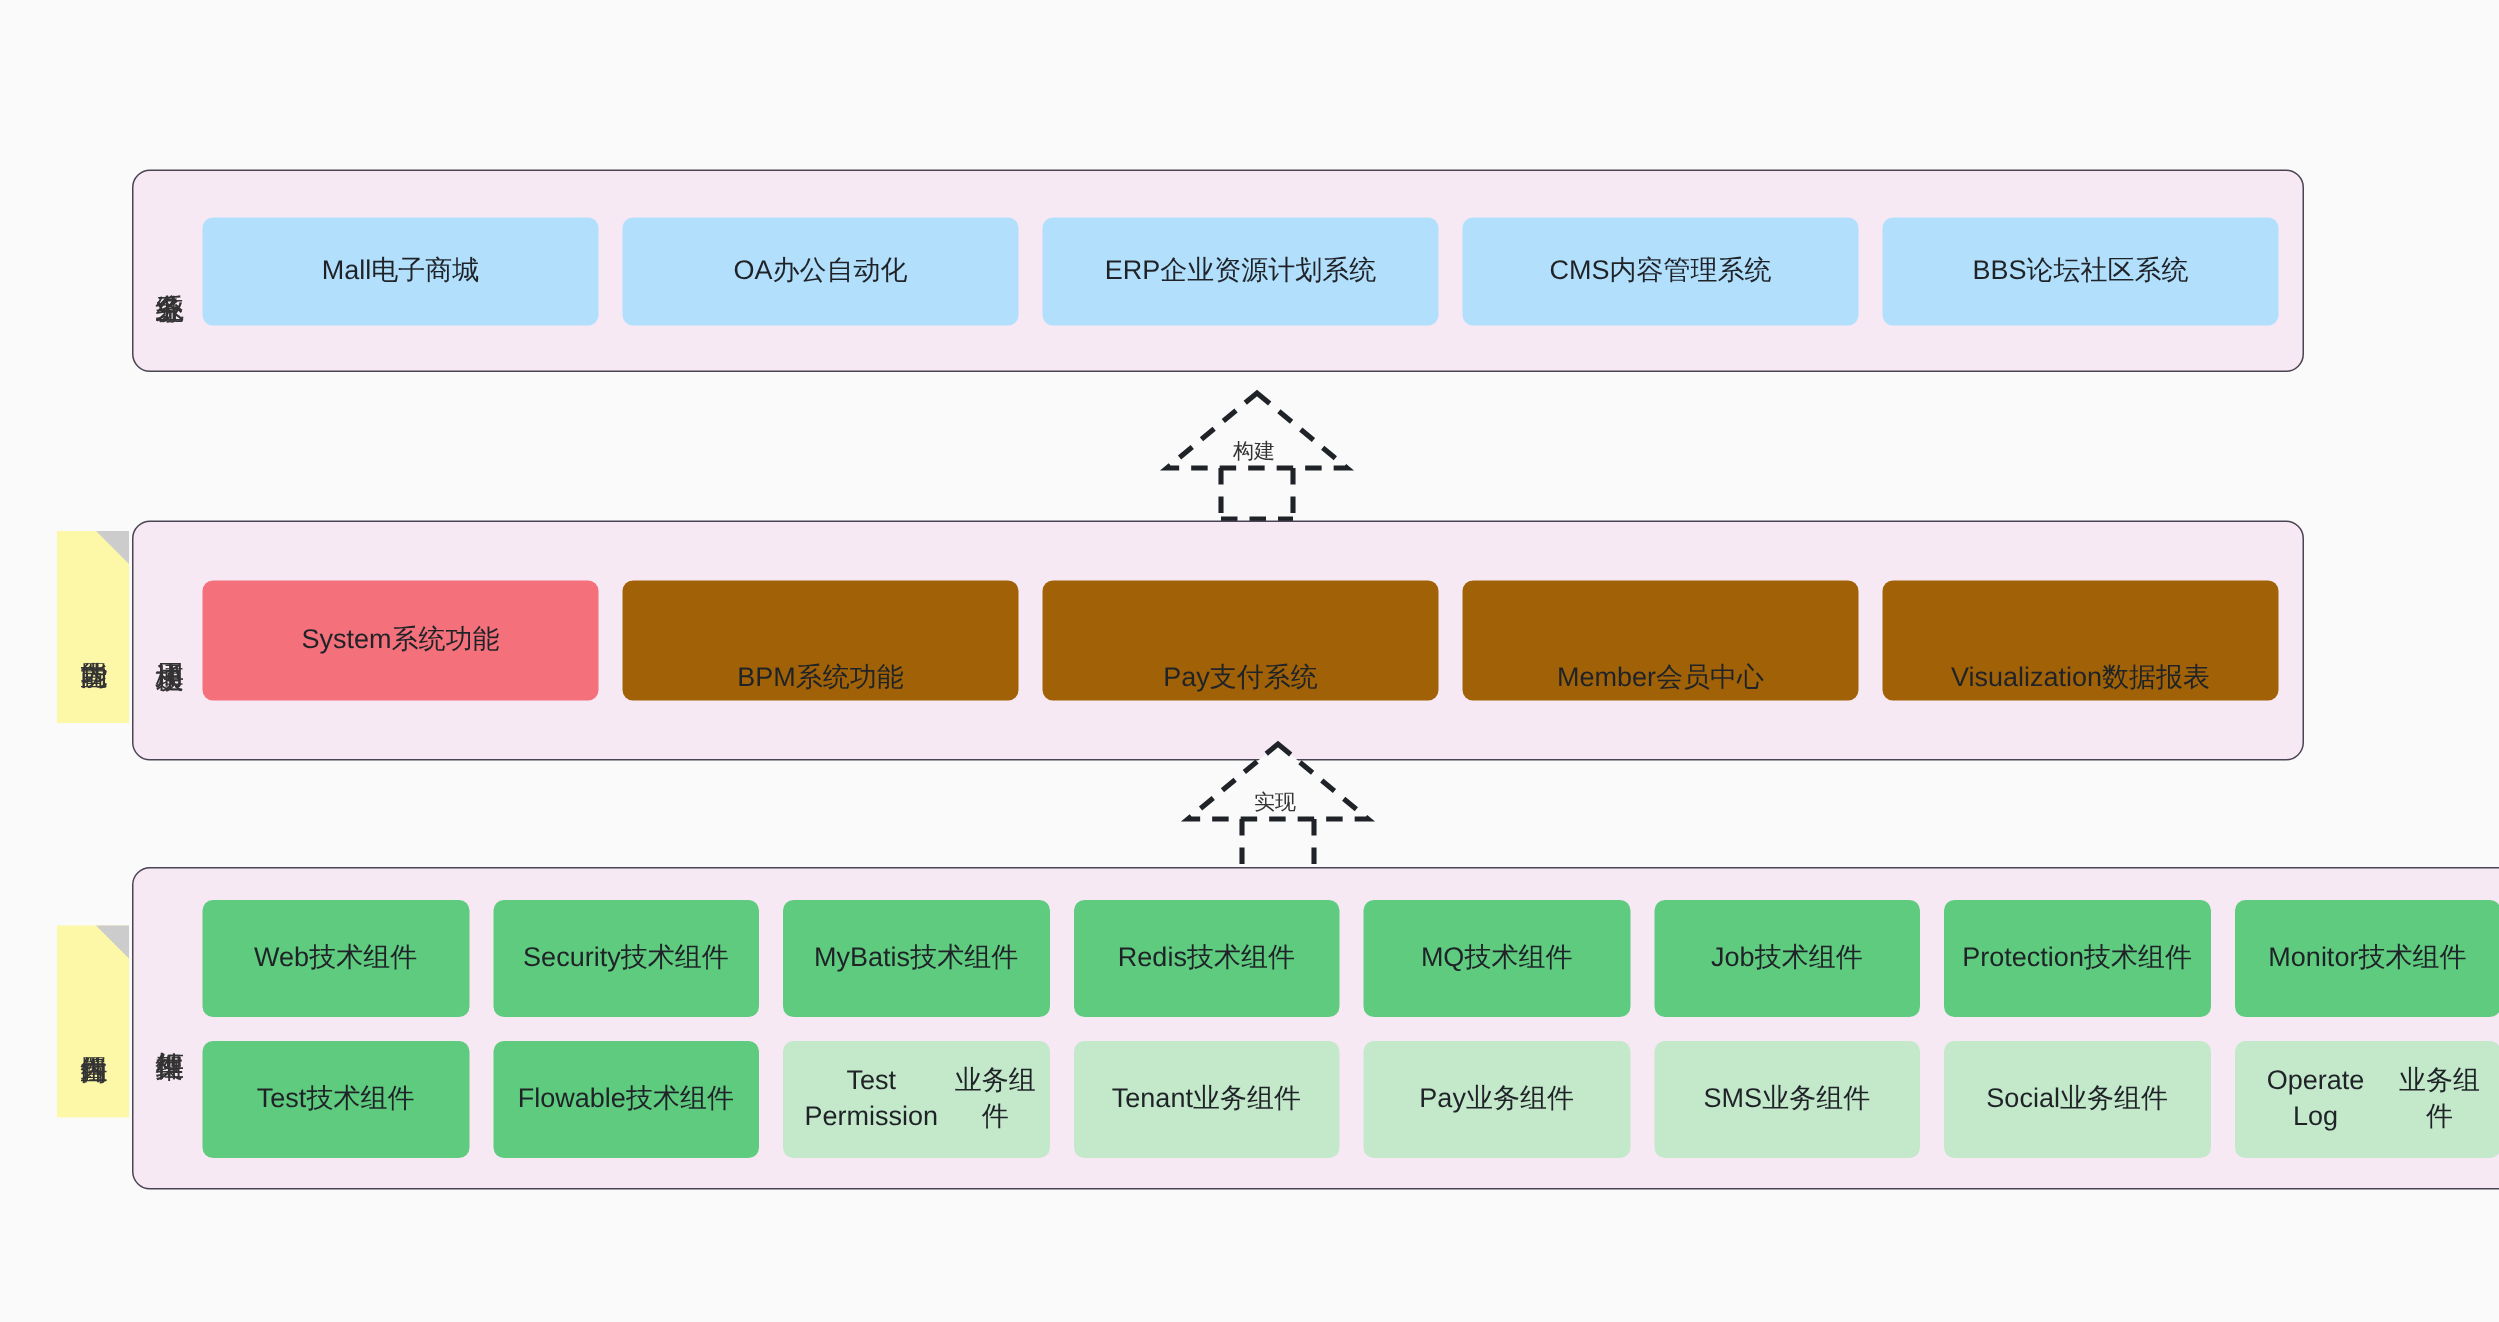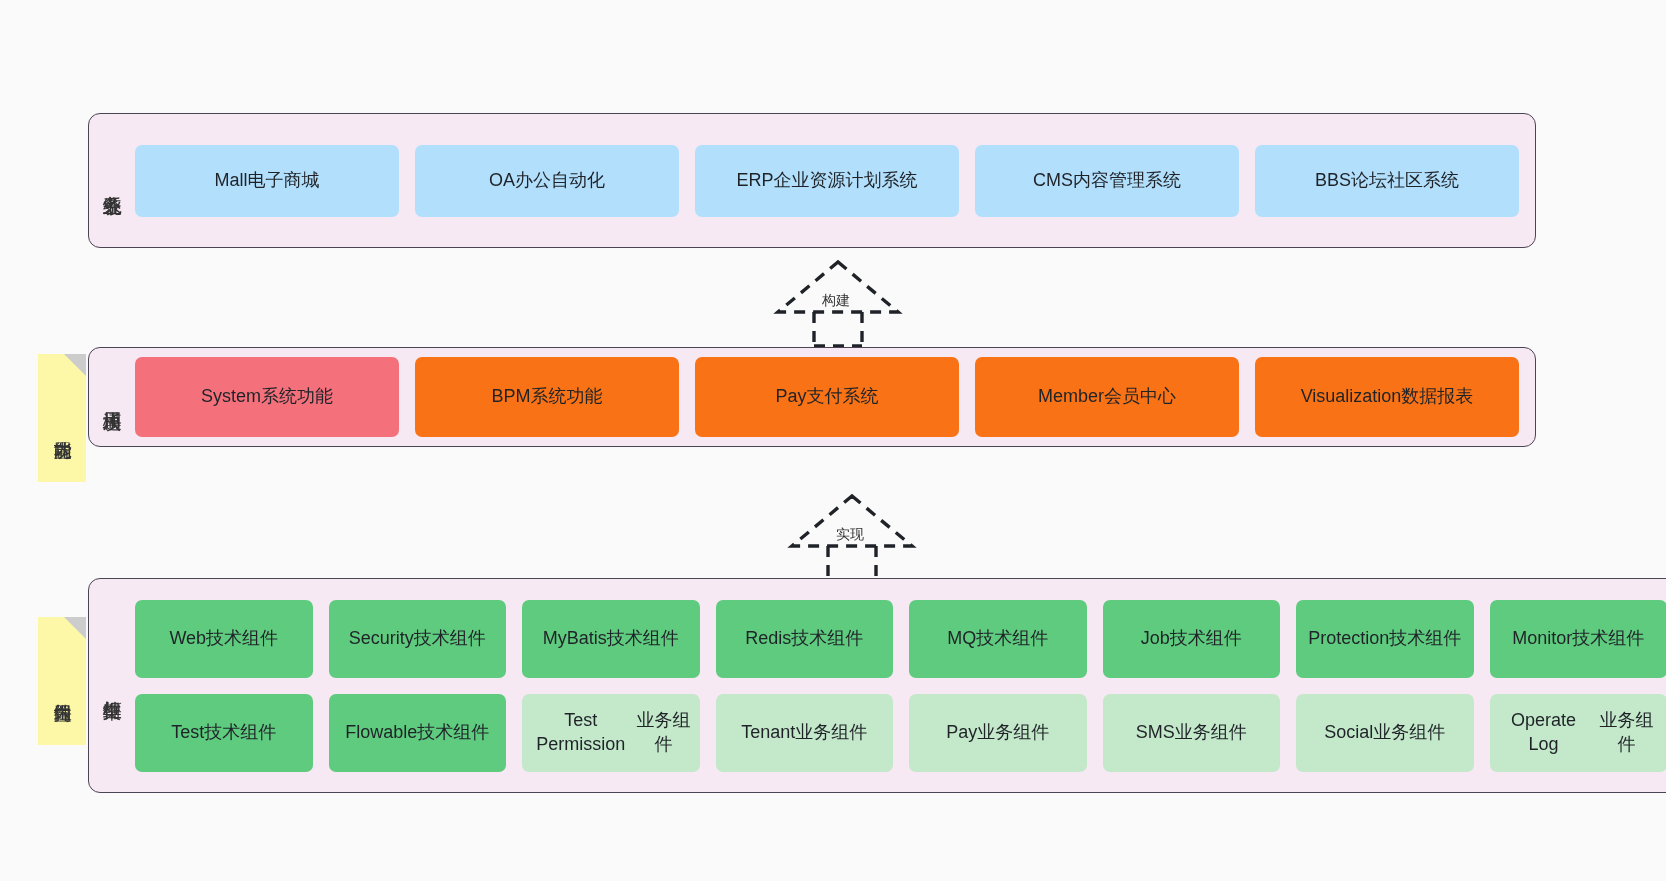--- a/index.html
+++ b/index.html
@@ -80,27 +80,27 @@
     color: #1f2328;
     box-sizing: border-box;
     padding: 4px 6px;
     user-select: none;
   }
   .card .en { display: block; }
   .card .cn { display: block; }
 
   .c-blue       { background: #b2dffc; }
   .c-red        { background: #f4717c; }
-  .c-pink       { background: #f97316; }
+  .c-pink       { background: #a16207; align-items: flex-end; }
   .c-green      { background: #5ecb7f; }
   .c-greenlight { background: #c3e8ca; }
 
   
   #layer-business { left: 88px;  top: 113px; width: 1448px; height: 135px; }
-  #layer-modules  { left: 88px;  top: 347px; width: 1448px; height: 100px; }
+  #layer-modules  { left: 88px;  top: 347px; width: 1448px; height: 160px; }
   #layer-framework{ left: 88px;  top: 578px; width: 1596px; height: 215px; }
 
   #layer-business .card  { height: 72px; }
   #layer-modules  .card  { height: 80px; }
   #layer-framework .card { height: 78px; }
 
   #layer-business .layer-body,
   #layer-modules  .layer-body { padding-right: 16px; }
 
   

